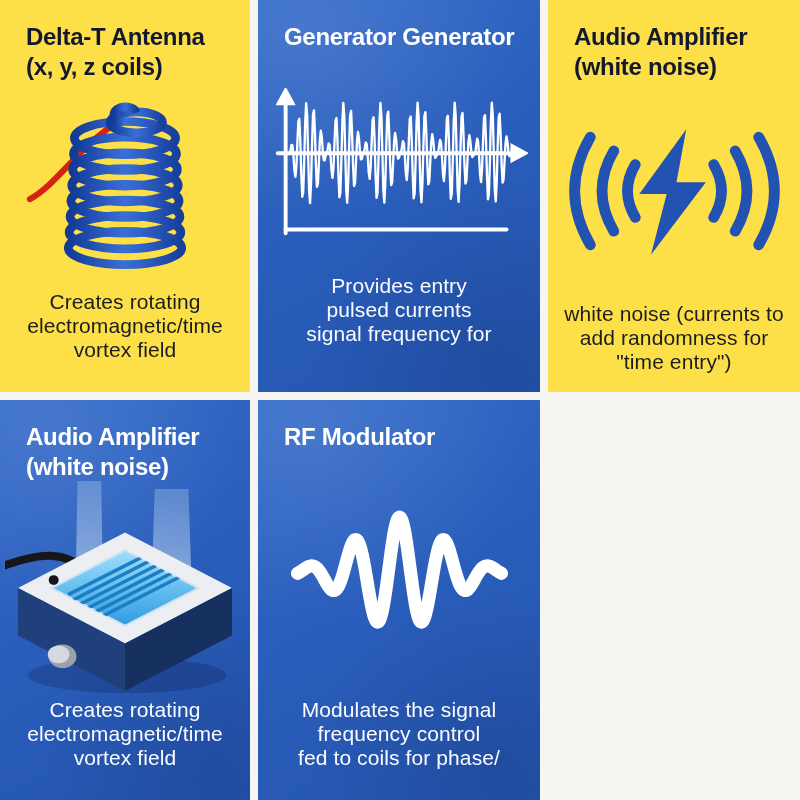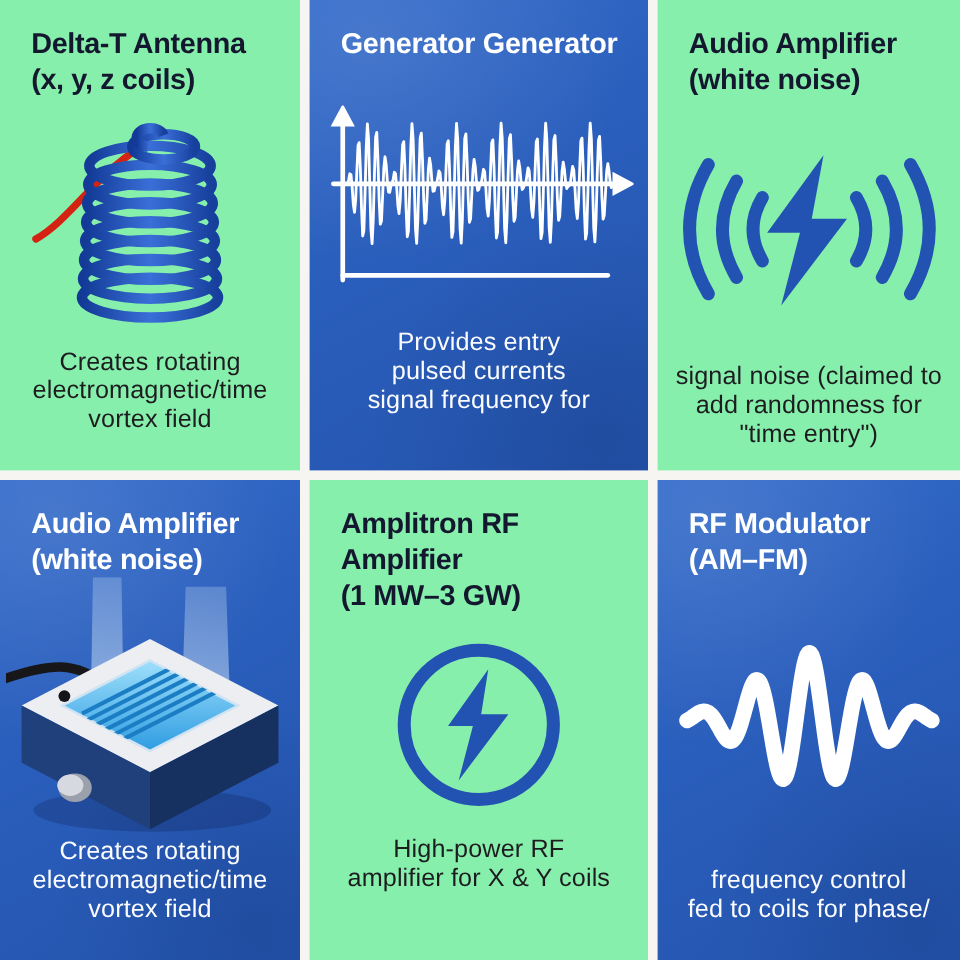--- a/index.html
+++ b/index.html
@@ -1,20 +1,20 @@
 <!DOCTYPE html>
 <html><head>
 <meta charset="utf-8">
 <style>
   html,body{margin:0;padding:0;}
   body{width:800px;height:800px;overflow:hidden;font-family:"Liberation Sans",sans-serif;}
   .canvas{width:800px;height:800px;background:#f7f5f1;display:grid;
           grid-template-columns:250px 282px 252px;grid-template-rows:392px 400px;gap:8px;}
   .card{position:relative;display:flex;flex-direction:column;overflow:hidden;}
-  .card.light{background:#86efac;}
+  .card.light{background:#fde047;}
   .card.blue{
     background:
       radial-gradient(130% 80% at 18% 8%, rgba(255,255,255,.10), transparent 60%),
       radial-gradient(110% 75% at 85% 92%, rgba(5,15,60,.14), transparent 62%),
       linear-gradient(152deg,#336bca 0%,#2a5ebc 45%,#2455ae 100%);
   }
   .title{margin:22px 8px 0 26px;font-weight:700;font-size:24px;line-height:1.26;
          letter-spacing:-0.3px;color:#14182f;}
   .blue .title{color:#ffffff;}
   .tl{display:block;}
@@ -104,21 +104,21 @@
           <path d="M58,24 Q34,65 58,106"></path>
           <path d="M80,38 Q64,65 80,92"></path>
           <path d="M206,10 Q238,65 206,120"></path>
           <path d="M182,24 Q206,65 182,106"></path>
           <path d="M160,38 Q176,65 160,92"></path>
         </g>
         <path d="M132,2 L84,68 L112,68 L96,130 L152,56 L122,56 Z" fill="#2353b2"></path>
       </svg>
     </div>
     <p class="desc">
-      <span class="dl">signal noise (claimed to</span>
+      <span class="dl">white noise (currents to</span>
       <span class="dl">add randomness for</span>
       <span class="dl">"time entry")</span>
     </p>
   </section>
 
   <section class="card blue c4">
     <h2 class="title">
       <span class="tl">Audio Amplifier</span>
       <span class="tl">(white noise)</span>
     </h2>
@@ -160,46 +160,30 @@
         <ellipse cx="53" cy="175" rx="11" ry="9" fill="#d6d9df"></ellipse>
       </svg>
     </div>
     <p class="desc">
       <span class="dl">Creates rotating</span>
       <span class="dl">electromagnetic/time</span>
       <span class="dl">vortex field</span>
     </p>
   </section>
 
-  <section class="card light c5">
-    <h2 class="title">
-      <span class="tl">Amplitron RF Amplifier</span>
-      <span class="tl">(1 MW–3 GW)</span>
-    </h2>
-    <div class="art">
-      <svg width="148" height="148" viewBox="0 0 150 150">
-        <circle cx="75" cy="75" r="63" fill="none" stroke="#2353b2" stroke-width="11"></circle>
-        <path d="M83,28 L49,76 L70,76 L58,122 L100,66 L77,66 Z" fill="#2353b2"></path>
-      </svg>
-    </div>
-    <p class="desc">
-      <span class="dl">High-power RF</span>
-      <span class="dl">amplifier for X &amp; Y coils</span>
-    </p>
-  </section>
 
   <section class="card blue c6">
     <h2 class="title">
       <span class="tl">RF Modulator</span>
-      <span class="tl">(AM–FM)</span>
     </h2>
     <div class="art">
       <svg width="225" height="140" viewBox="0 0 222 140">
         <path d="M0,64.4 L1,63.9 L2,63.3 L3,62.6 L4,62.0 L5,61.3 L6,60.6 L7,59.9 L8,59.2 L9,58.6 L10,58.0 L11,57.6 L12,57.2 L13,56.9 L14,56.8 L15,56.9 L16,57.1 L17,57.5 L18,58.0 L19,58.8 L20,59.7 L21,60.9 L22,62.2 L23,63.6 L24,65.2 L25,66.9 L26,68.7 L27,70.5 L28,72.3 L29,74.1 L30,75.8 L31,77.3 L32,78.7 L33,79.9 L34,80.8 L35,81.4 L36,81.6 L37,81.5 L38,81.0 L39,80.1 L40,78.8 L41,77.1 L42,75.0 L43,72.5 L44,69.6 L45,66.5 L46,63.1 L47,59.6 L48,55.9 L49,52.2 L50,48.5 L51,45.0 L52,41.6 L53,38.6 L54,35.9 L55,33.7 L56,32.0 L57,30.9 L58,30.5 L59,30.7 L60,31.7 L61,33.3 L62,35.7 L63,38.8 L64,42.5 L65,46.8 L66,51.6 L67,56.9 L68,62.6 L69,68.4 L70,74.4 L71,80.3 L72,86.2 L73,91.7 L74,96.9 L75,101.5 L76,105.5 L77,108.7 L78,111.2 L79,112.7 L80,113.3 L81,112.8 L82,111.4 L83,109.0 L84,105.6 L85,101.4 L86,96.3 L87,90.4 L88,83.9 L89,77.0 L90,69.6 L91,62.1 L92,54.5 L93,47.1 L94,39.9 L95,33.1 L96,26.9 L97,21.4 L98,16.7 L99,13.0 L100,10.2 L101,8.6 L102,8.0 L103,8.6 L104,10.2 L105,13.0 L106,16.7 L107,21.4 L108,26.9 L109,33.1 L110,39.9 L111,47.1 L112,54.5 L113,62.1 L114,69.6 L115,77.0 L116,83.9 L117,90.4 L118,96.3 L119,101.4 L120,105.6 L121,109.0 L122,111.4 L123,112.8 L124,113.3 L125,112.7 L126,111.2 L127,108.7 L128,105.5 L129,101.5 L130,96.9 L131,91.7 L132,86.2 L133,80.3 L134,74.4 L135,68.4 L136,62.6 L137,56.9 L138,51.6 L139,46.8 L140,42.5 L141,38.8 L142,35.7 L143,33.3 L144,31.7 L145,30.7 L146,30.5 L147,30.9 L148,32.0 L149,33.7 L150,35.9 L151,38.6 L152,41.6 L153,45.0 L154,48.5 L155,52.2 L156,55.9 L157,59.6 L158,63.1 L159,66.5 L160,69.6 L161,72.5 L162,75.0 L163,77.1 L164,78.8 L165,80.1 L166,81.0 L167,81.5 L168,81.6 L169,81.4 L170,80.8 L171,79.9 L172,78.7 L173,77.3 L174,75.8 L175,74.1 L176,72.3 L177,70.5 L178,68.7 L179,66.9 L180,65.2 L181,63.6 L182,62.2 L183,60.9 L184,59.7 L185,58.8 L186,58.0 L187,57.5 L188,57.1 L189,56.9 L190,56.8 L191,56.9 L192,57.2 L193,57.6 L194,58.0 L195,58.6 L196,59.2 L197,59.9 L198,60.6 L199,61.3 L200,62.0 L201,62.6 L202,63.3 L203,63.9 L204,64.4 " transform="translate(9,4)" fill="none" stroke="#ffffff" stroke-width="13" stroke-linecap="round" stroke-linejoin="round"></path>
       </svg>
     </div>
     <p class="desc">
+      <span class="dl">Modulates the signal</span>
       <span class="dl">frequency control</span>
       <span class="dl">fed to coils for phase/</span>
     </p>
   </section>
 
 </div>
 
 </body></html>

